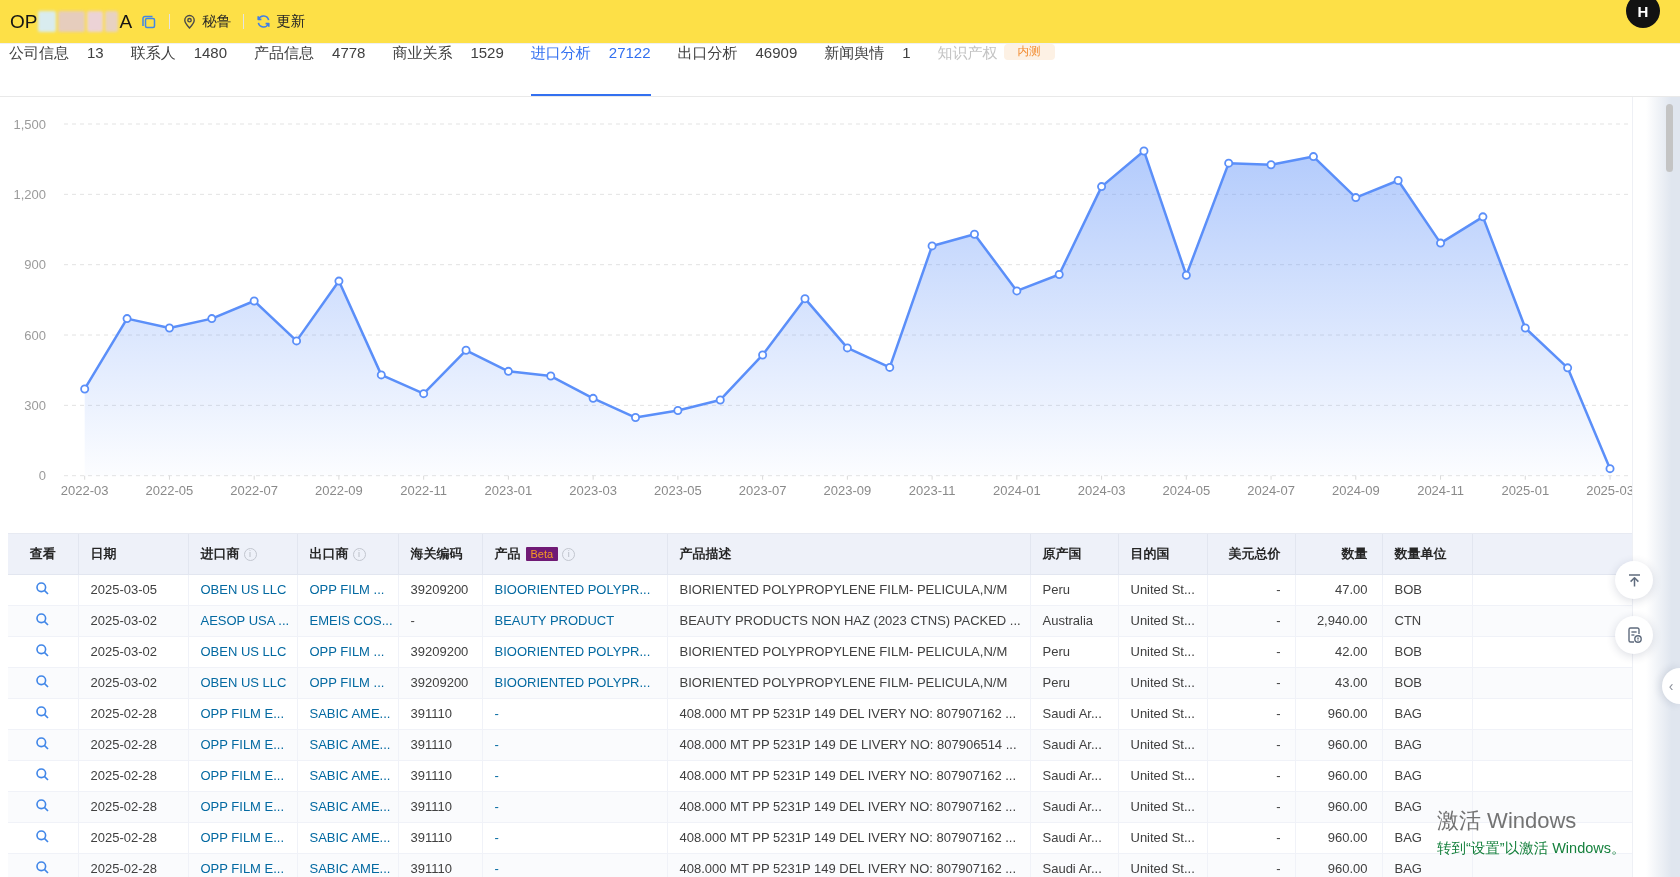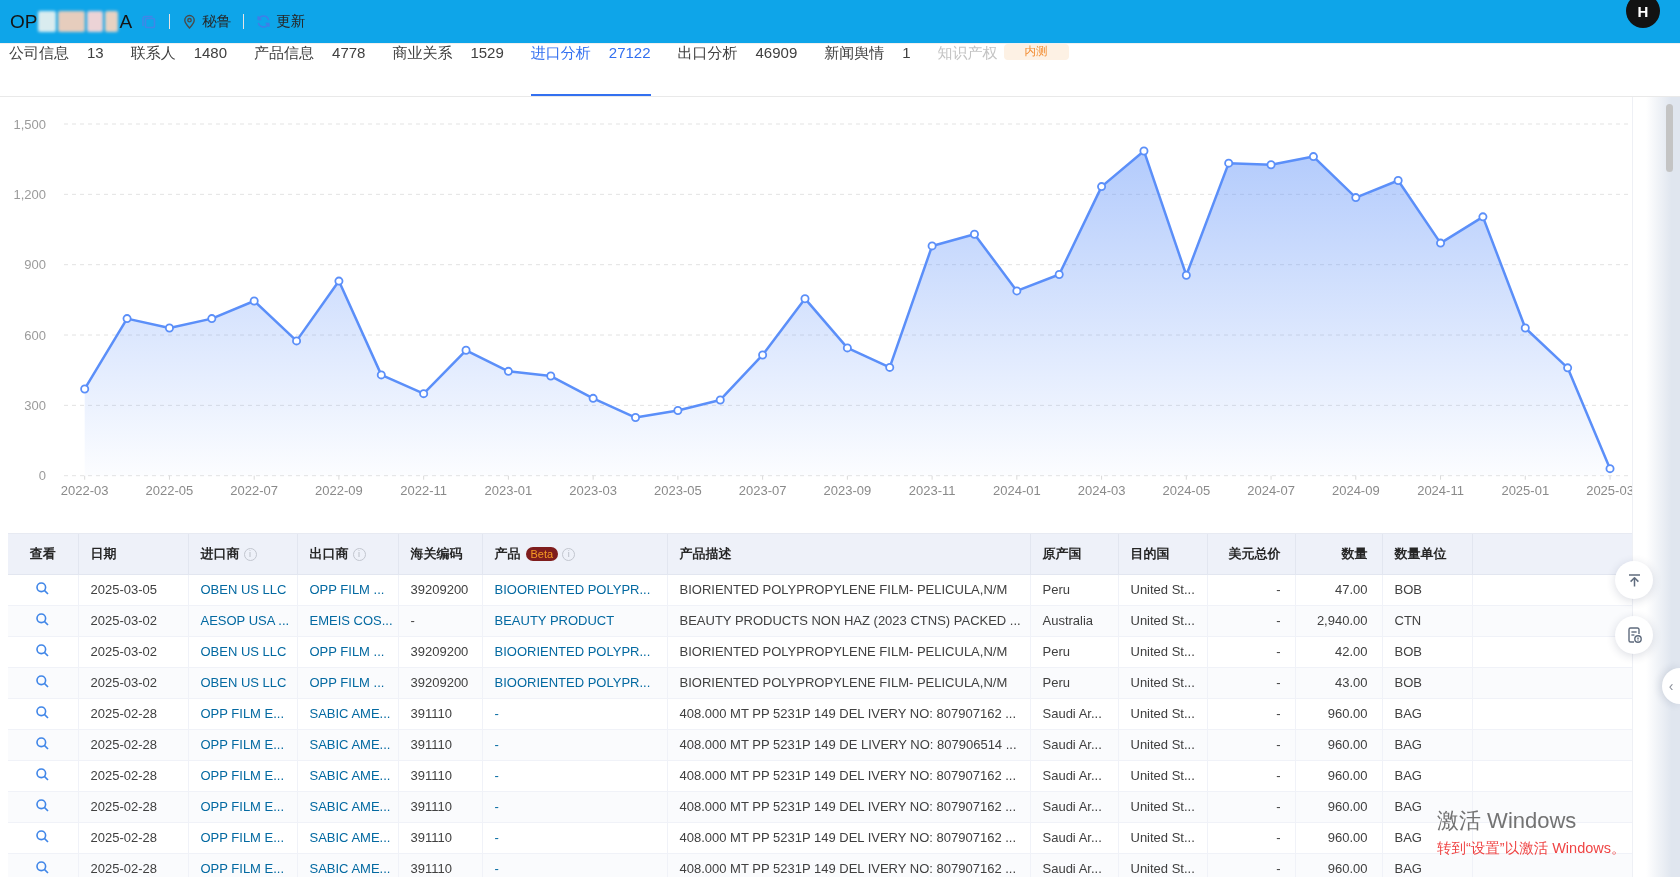--- a/index.html
+++ b/index.html
@@ -1,78 +1,78 @@
 <!DOCTYPE html>
 <html><head>
 <meta charset="utf-8">
 <style>
   * { margin:0; padding:0; box-sizing:border-box; }
   html,body { width:1680px; height:877px; overflow:hidden; background:#fff;
     font-family:"Liberation Sans","DejaVu Sans",sans-serif; }
 
   
   #topbar { position:absolute; left:0; top:0; width:1680px; height:44px;
-    border-bottom:1px solid #f0f0f0; display:flex; align-items:center; background:#0ea5e9; z-index:5;}
+    border-bottom:1px solid #f0f0f0; display:flex; align-items:center; background:#fde047; z-index:5;}
   .company { display:flex; align-items:center; margin-left:10px; font-size:19px; color:#141414; font-weight:500; }
   .blurblock { display:inline-block; height:21px; border-radius:2px; filter:blur(1.5px); margin:0 1px; }
   .tb-icon { display:inline-flex; align-items:center; justify-content:center; cursor:pointer; }
   .tb-sep { width:1px; height:15px; background:#e4e4e4; margin:0 12px; }
   .tb-group { display:flex; align-items:center; gap:5px; font-size:14.5px; color:#262626; cursor:pointer; }
 
   
   #tabsbar { position:absolute; left:0; top:44px; width:1680px; height:53px;
     border-bottom:1px solid #e9e9e9; display:flex; align-items:center; background:#fff; z-index:5; }
   .tab { margin-left:9px; margin-right:18px; padding:0 0 0 0; height:52px; display:flex; align-items:flex-start;
     font-size:15px; color:#404040; cursor:pointer; position:relative; white-space:nowrap; }
   .tab .cnt { margin-left:18px; }
   .tab.active { color:#3370f0; }
   .tab.active::after { content:""; position:absolute; left:0; right:0; bottom:0; height:2px; background:#3370f0; }
   .tab.disabled { color:#c3c3c3; cursor:default; }
   .badge-beta-tab { margin-left:6px; background:#fdf1e4; color:#f28b2f; font-size:11.5px;
-    padding:2px 21px; border-radius:4px; line-height:1; }
+    padding:2px 14px; border-radius:4px; line-height:1; }
 
   
   #chartwrap { position:absolute; left:0; top:97px; width:1632px; height:415px; overflow:hidden; }
 
   
   #tablewrap { position:absolute; left:8px; top:533px; width:1624px; height:344px; overflow:hidden;
     border-top:1px solid #e7eaf2; font-size:13px; }
   table { border-collapse:collapse; table-layout:fixed; width:1624px; }
   th { background:#eef1f9; height:40px; font-weight:700; color:#262626; text-align:left;
     padding:0 0 0 12px; border-right:1px solid #e2e6f0; border-bottom:1px solid #e2e6f0; white-space:nowrap; overflow:hidden;}
   td { height:31px; color:#404040; padding:0 0 0 12px; border-right:1px solid #f0f2f8;
     border-bottom:1px solid #f0f2f8; white-space:nowrap; overflow:hidden; background:#fff; }
   tr.even td { background:#fafbfd; }
   th.c-view, td.c-view { text-align:center; padding:6px; }
   th.al-right, td.al-right { text-align:right; padding:0 14px 0 0; }
   td.link { color:#0369a1; cursor:pointer; }
   .info-i { display:inline-block; width:13px; height:13px; border:1px solid #c2c6cf; border-radius:50%;
     color:#b3b8c2; font-size:9px; line-height:11px; text-align:center; font-style:normal; margin-left:4px;
     vertical-align:1px; font-weight:400;}
-  .beta { background:#7f1d1d; color:#f59a23; font-size:11px; padding:1px 5px; border-radius:7px; margin-left:5px; font-weight:400;}
+  .beta { background:#701a75; color:#f59a23; font-size:11px; padding:1px 5px; border-radius:1px; margin-left:5px; font-weight:400;}
   .mag { cursor:pointer; }
 
   
   #gutter { position:absolute; left:1646px; top:97px; width:34px; height:780px;
     background:linear-gradient(to right, rgba(226,231,240,0) 0%, #e0e6ef 75%); }
   #content-edge { position:absolute; left:1632px; top:97px; width:1px; height:780px; background:#eef0f5; }
   .float-btn { position:absolute; width:38px; height:38px; border-radius:50%; background:#fff;
     box-shadow:0 2px 10px rgba(31,45,80,0.16); display:flex; align-items:center; justify-content:center; cursor:pointer; z-index:6;}
   #collapse-handle { position:absolute; left:1662px; top:668px; width:18px; height:36px;
     background:#fff; border-radius:18px 0 0 18px; box-shadow:-2px 0 8px rgba(31,45,80,0.14);
     display:flex; align-items:center; justify-content:center; color:#8a8f99; font-size:14px; cursor:pointer; z-index:6;}
   #scroll-thumb { position:absolute; left:1666px; top:104px; width:7px; height:68px; background:#c4c4c4; border-radius:4px; z-index:7; cursor:pointer;}
   #avatar-h { position:absolute; left:1626px; top:-6px; width:34px; height:34px; border-radius:50%;
     background:#121212; color:#fff; font-size:15px; font-weight:700; display:flex; align-items:center;
     justify-content:center; z-index:9; cursor:pointer; }
 
   
   #watermark { position:absolute; left:1437px; top:806px; z-index:8; pointer-events:none; }
   #watermark .w1 { font-size:22px; color:#737373; }
-  #watermark .w2 { font-size:14.5px; color:#ef4444; margin-top:3px; }
+  #watermark .w2 { font-size:14.5px; color:#15803d; margin-top:3px; }
 </style>
 </head>
 <body>
 
 <div id="topbar">
   <div class="company">
     <span>OP</span>
     <span class="blurblock" style="width:18px;background:#d9ecef;"></span>
     <span class="blurblock" style="width:27px;background:#e6cdbd;"></span>
     <span class="blurblock" style="width:16px;background:#ecd3d6;"></span>

